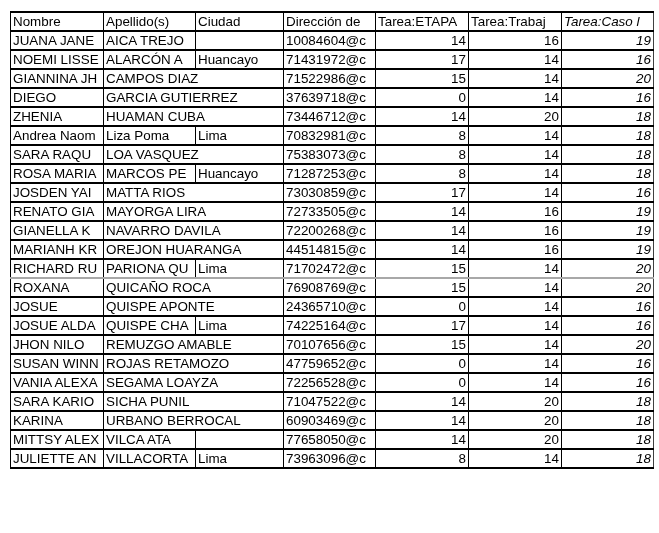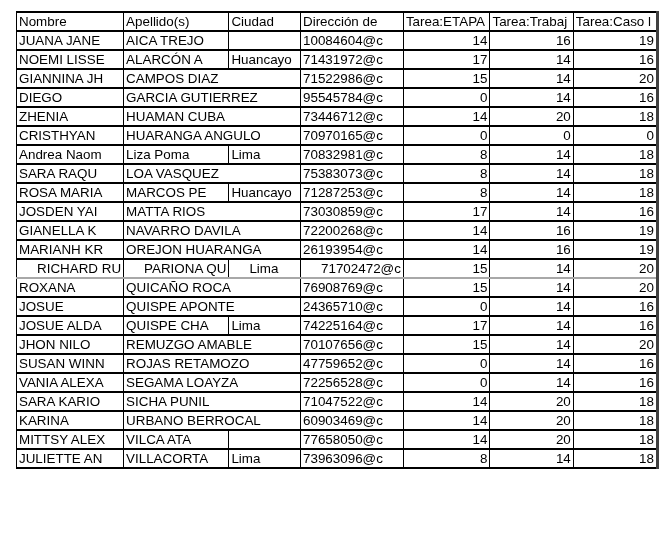--- a/index.html
+++ b/index.html
@@ -12,21 +12,20 @@
     overflow: hidden;
   }
   .sheet {
     position: absolute;
     left: 10px;
     top: 11px;
   }
   table {
     border-collapse: collapse;
     table-layout: fixed;
-    margin-left: 6px;
   }
   col.c0 { width: 93px; }
   col.c1 { width: 92px; }
   col.c2 { width: 88px; }
   col.c3 { width: 92px; }
   col.c4 { width: 93px; }
   col.c5 { width: 93px; }
   col.c6 { width: 92px; }
   th, td {
     border-left: 1px solid #000000;
@@ -38,24 +37,25 @@
     font-size: 13.4px;
     line-height: 16px;
     font-weight: normal;
     color: #000000;
     text-align: left;
     vertical-align: bottom;
     white-space: nowrap;
     overflow: hidden;
   }
   th:last-child, td:last-child {
-    border-right: 3px solid #404040;
+    border-right: 1px solid #404040;
+    font-style: italic;
   }
   td.num { text-align: right; }
-  tr.gray-bottom td { border-bottom-color: #a8a8a8; padding-left: 20px; }
+  tr.gray-bottom td { border-bottom-color: #a8a8a8; }
 </style>
 </head>
 <body>
 
 <div class="sheet">
   <table>
     <colgroup>
       <col class="c0">
         <col class="c1">
         <col class="c2">
@@ -98,40 +98,32 @@
           <td>GIANNINA JH</td>
           <td colspan="2">CAMPOS DIAZ</td>
           <td>71522986@c</td>
           <td class="num">15</td>
           <td class="num">14</td>
           <td class="num">20</td>
         </tr>
         <tr>
           <td>DIEGO</td>
           <td colspan="2">GARCIA GUTIERREZ</td>
-          <td>95545784@c</td>
+          <td>37639718@c</td>
           <td class="num">0</td>
           <td class="num">14</td>
           <td class="num">16</td>
         </tr>
         <tr>
           <td>ZHENIA</td>
           <td colspan="2">HUAMAN CUBA</td>
           <td>73446712@c</td>
           <td class="num">14</td>
           <td class="num">20</td>
           <td class="num">18</td>
-        </tr>
-        <tr>
-          <td>CRISTHYAN</td>
-          <td colspan="2">HUARANGA ANGULO</td>
-          <td>70970165@c</td>
-          <td class="num">0</td>
-          <td class="num">0</td>
-          <td class="num">0</td>
         </tr>
         <tr>
           <td>Andrea Naom</td>
           <td>Liza Poma</td>
           <td>Lima</td>
           <td>70832981@c</td>
           <td class="num">8</td>
           <td class="num">14</td>
           <td class="num">18</td>
         </tr>
@@ -154,31 +146,39 @@
         </tr>
         <tr>
           <td>JOSDEN YAI</td>
           <td colspan="2">MATTA RIOS</td>
           <td>73030859@c</td>
           <td class="num">17</td>
           <td class="num">14</td>
           <td class="num">16</td>
         </tr>
         <tr>
+          <td>RENATO GIA</td>
+          <td colspan="2">MAYORGA LIRA</td>
+          <td>72733505@c</td>
+          <td class="num">14</td>
+          <td class="num">16</td>
+          <td class="num">19</td>
+        </tr>
+        <tr>
           <td>GIANELLA K</td>
           <td colspan="2">NAVARRO DAVILA</td>
           <td>72200268@c</td>
           <td class="num">14</td>
           <td class="num">16</td>
           <td class="num">19</td>
         </tr>
         <tr>
           <td>MARIANH KR</td>
           <td colspan="2">OREJON HUARANGA</td>
-          <td>26193954@c</td>
+          <td>44514815@c</td>
           <td class="num">14</td>
           <td class="num">16</td>
           <td class="num">19</td>
         </tr>
         <tr class="gray-bottom">
           <td>RICHARD RU</td>
           <td>PARIONA QU</td>
           <td>Lima</td>
           <td>71702472@c</td>
           <td class="num">15</td>

